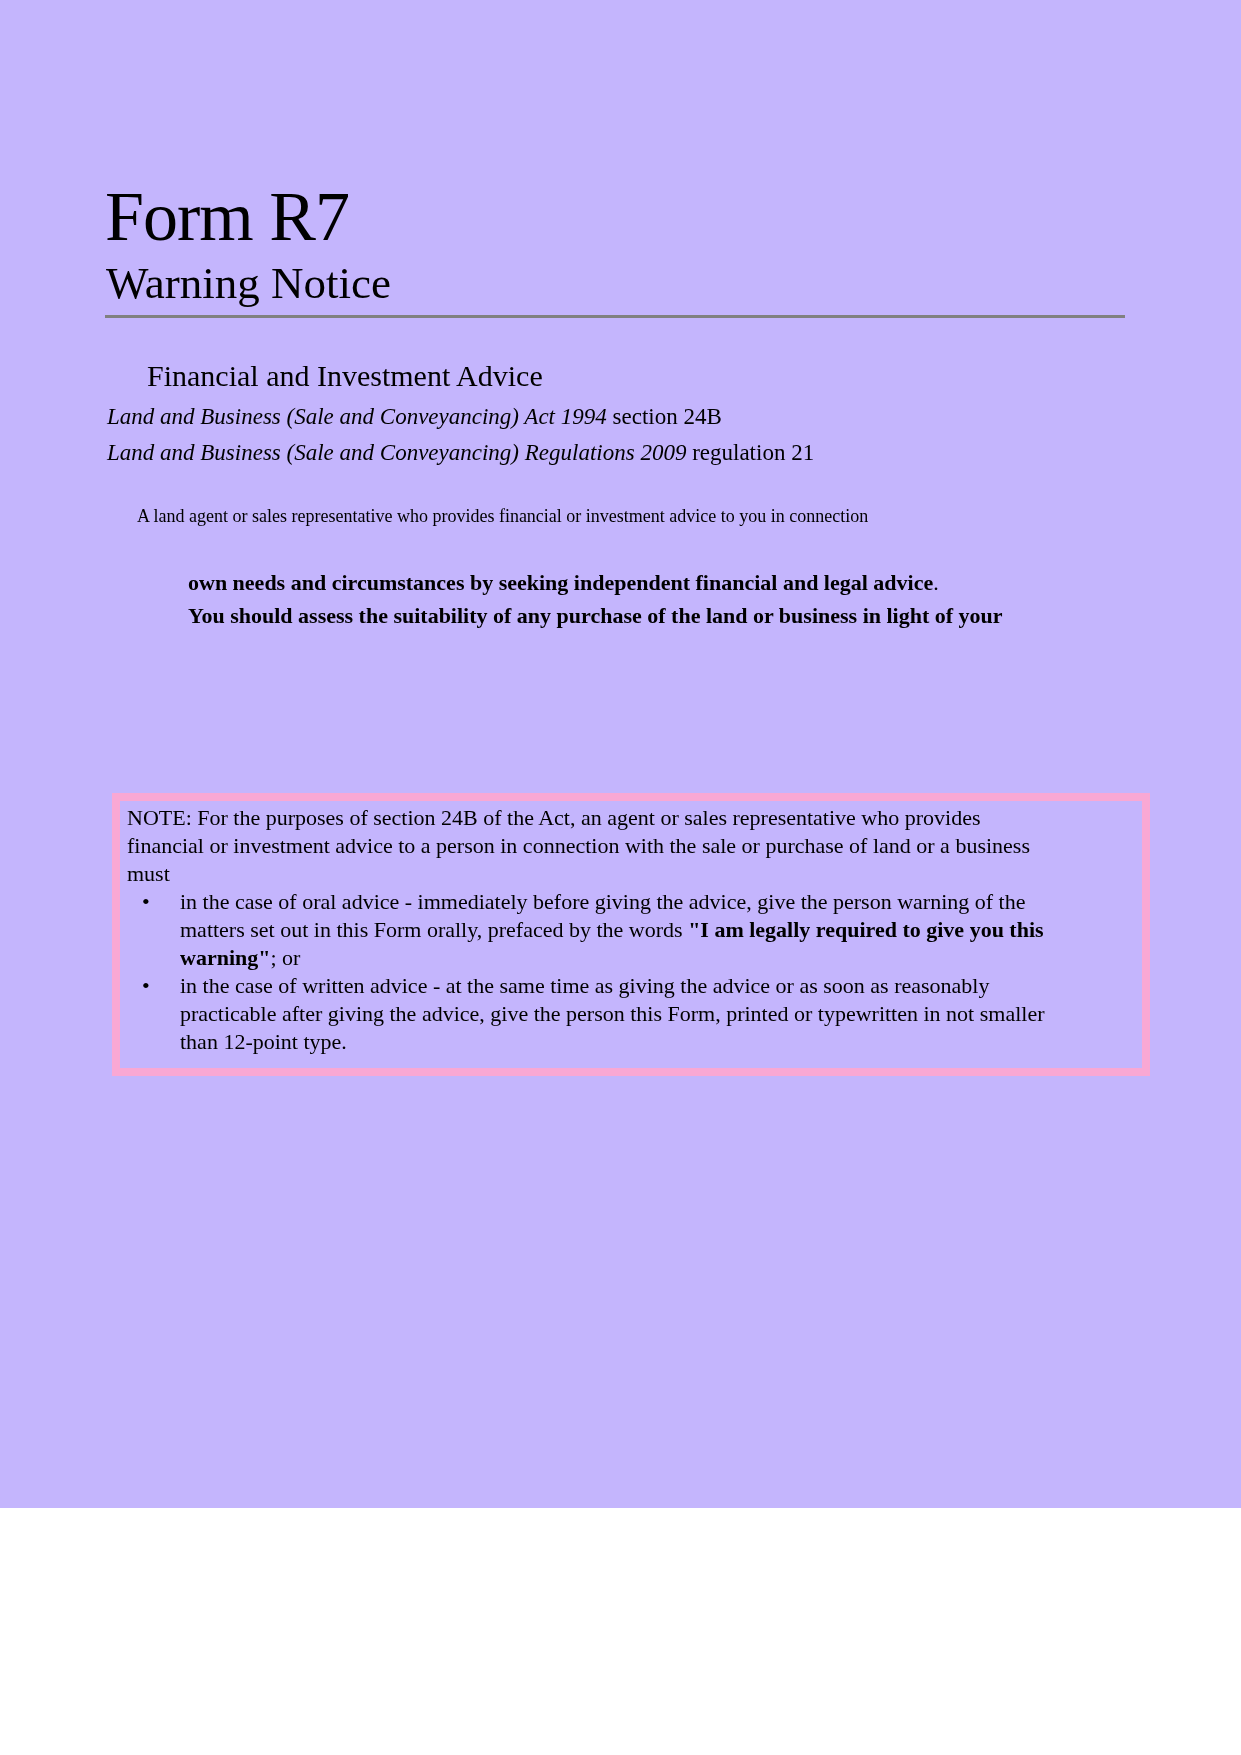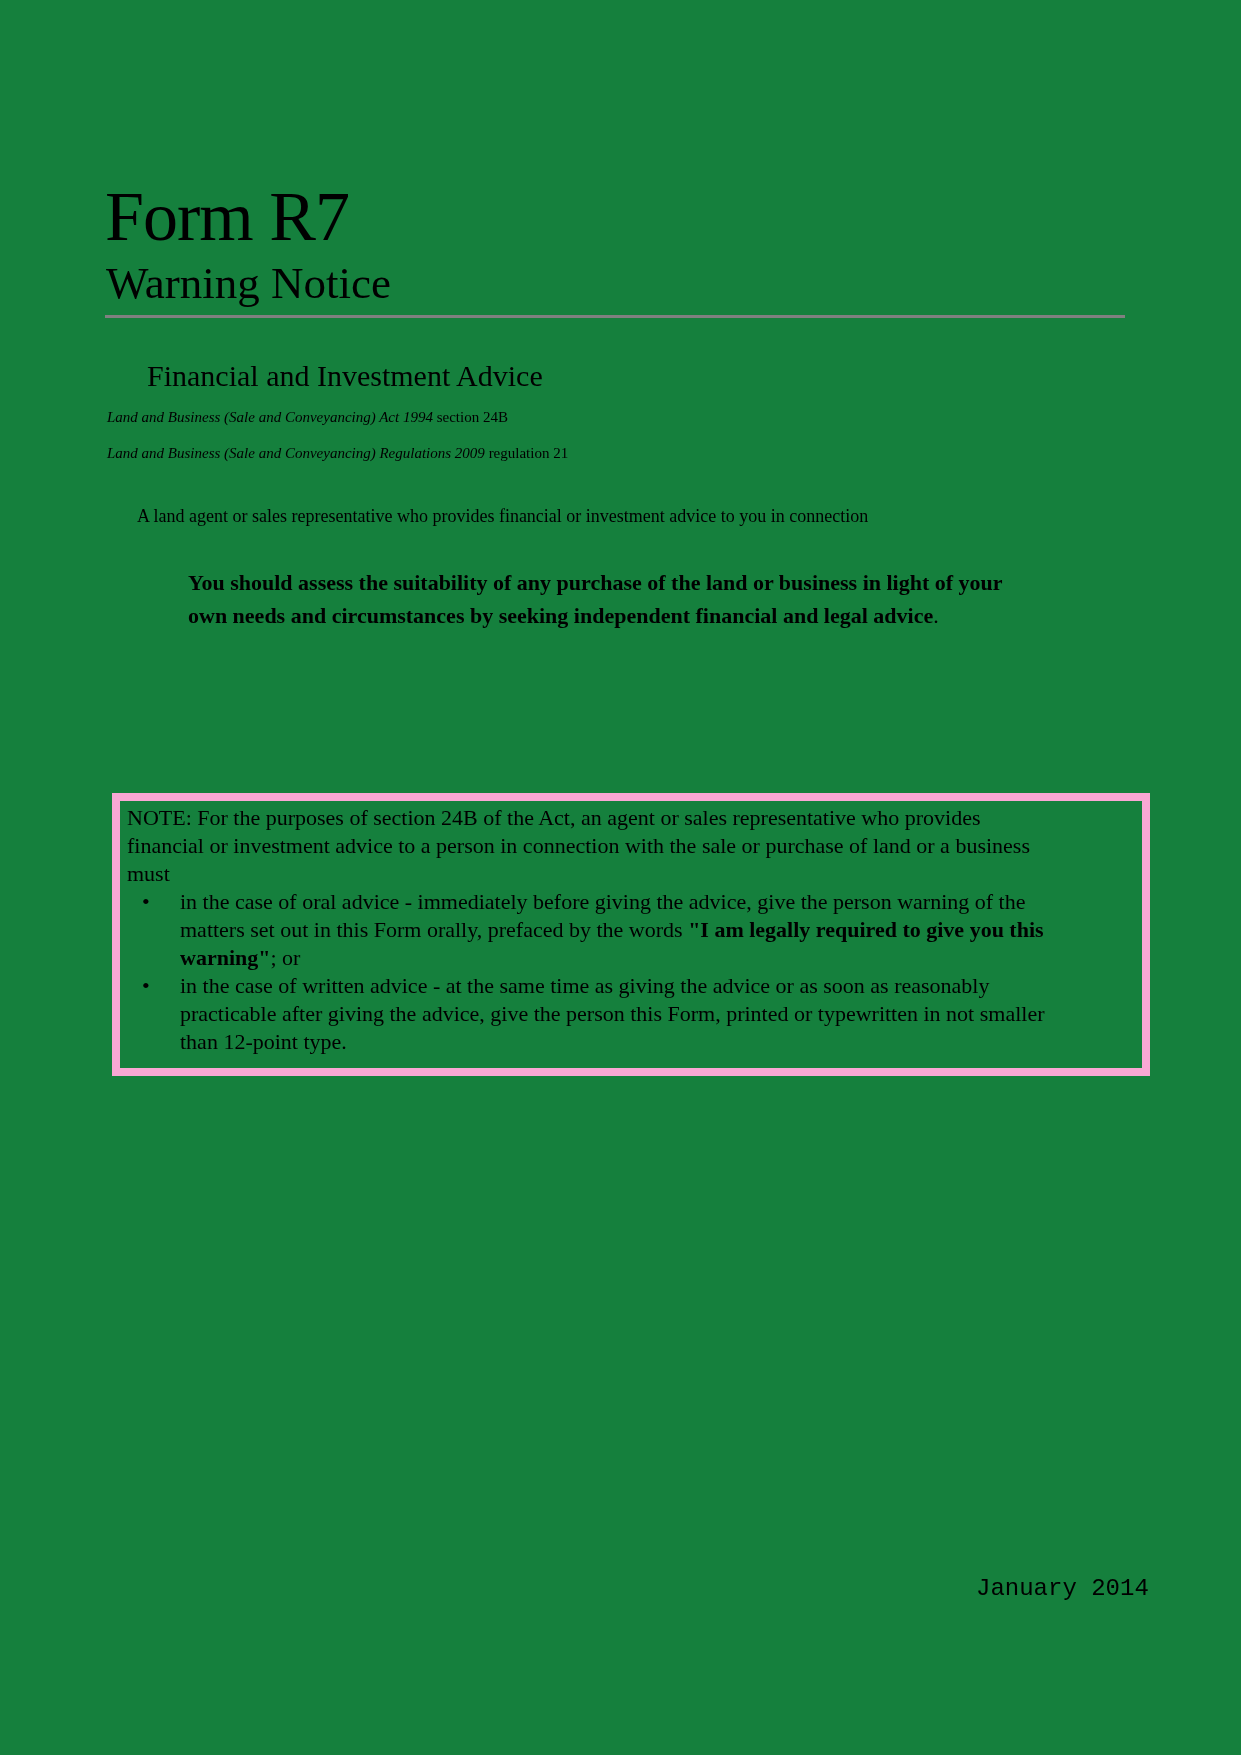--- a/index.html
+++ b/index.html
@@ -1,20 +1,20 @@
 <!DOCTYPE html>
 <html><head>
 <meta charset="utf-8">
 <style>
   html, body { margin: 0; padding: 0; background: #ffffff; }
   .page {
     position: relative;
     width: 1241px;
-    height: 1755px;
-    background: #15803d;
+    height: 1508px;
+    background: #c4b5fd;
     color: #000000;
     font-family: "Liberation Serif", serif;
     overflow: hidden;
   }
   .line { white-space: pre; }
 
   .doc-title {
     position: absolute;
     left: 105px;
     top: 182px;
@@ -42,21 +42,21 @@
     left: 107px;
     top: 361px;
     font-size: 30px;
     line-height: 1;
     margin-left: 40px;
   }
   .citations {
     position: absolute;
     left: 107px;
     top: 399px;
-    font-size: 15px;
+    font-size: 23px;
     line-height: 36px;
   }
   .intro {
     position: absolute;
     left: 137px;
     top: 500px;
     font-size: 18px;
     line-height: 32px;
   }
   .warning-statement {
@@ -117,22 +117,22 @@
   <div class="citations">
     <div class="line"><i>Land and Business (Sale and Conveyancing) Act 1994</i><span> section 24B</span></div>
     <div class="line"><i>Land and Business (Sale and Conveyancing) Regulations 2009</i><span> regulation 21</span></div>
   </div>
 
   <div class="intro">
     <div class="line">A land agent or sales representative who provides financial or investment advice to you in connection</div>
   </div>
 
   <div class="warning-statement">
+    <div class="line"><span>own needs and circumstances by seeking independent financial and legal advice</span><span class="regular">.</span></div>
     <div class="line"><span>You should assess the suitability of any purchase of the land or business in light of your</span></div>
-    <div class="line"><span>own needs and circumstances by seeking independent financial and legal advice</span><span class="regular">.</span></div>
   </div>
 
   <div class="note-box">
     <div class="note-content">
       <div class="note-line line">NOTE: For the purposes of section 24B of the Act, an agent or sales representative who provides</div>
       <div class="note-line line">financial or investment advice to a person in connection with the sale or purchase of land or a business</div>
       <div class="note-line line">must</div>
 
       <div class="note-line line bullet-line"><span class="bullet-marker">•</span><span>in the case of oral advice - immediately before giving the advice, give the person warning of the</span></div>
       <div class="note-line line bullet-line"><span>matters set out in this Form orally, prefaced by the words </span><span class="bold">"I am legally required to give you this</span></div>

